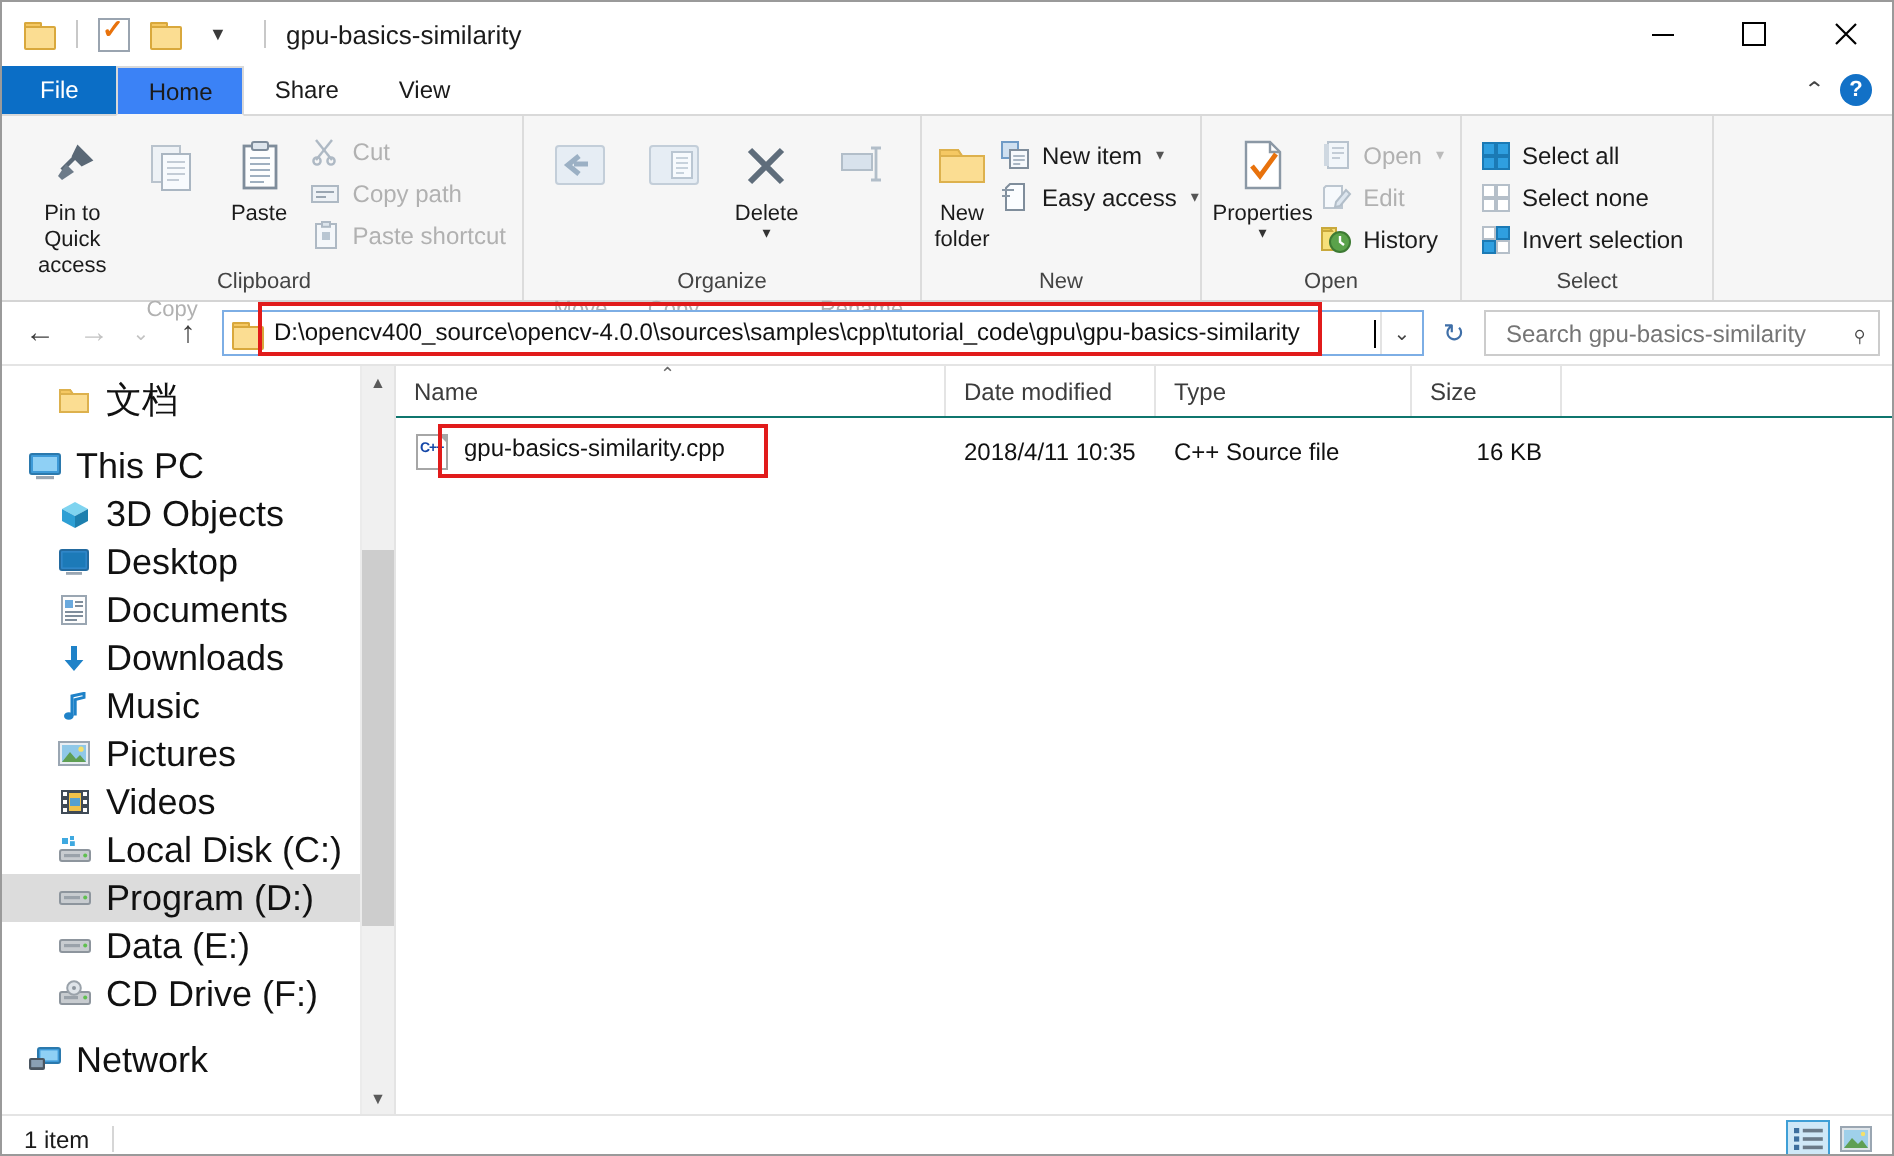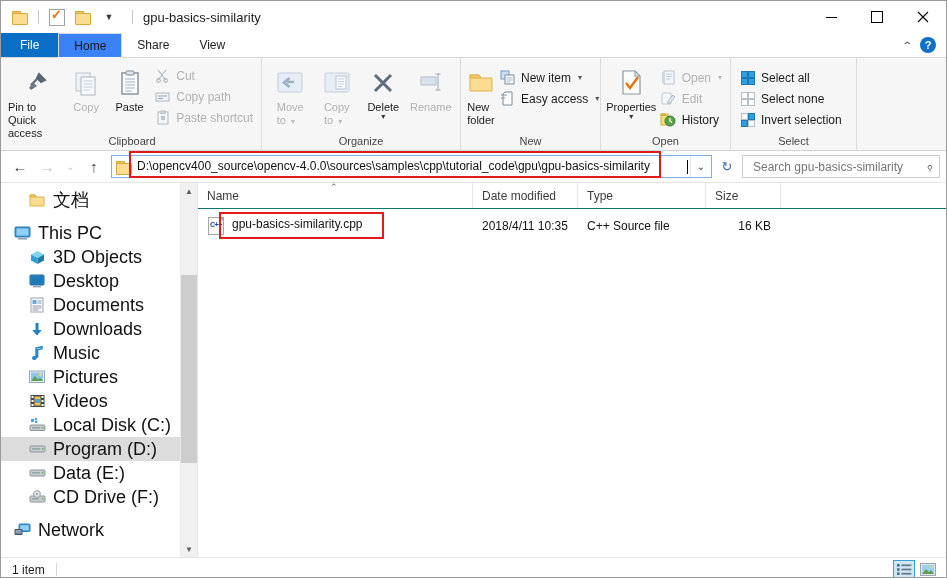--- a/index.html
+++ b/index.html
@@ -225,23 +225,23 @@
   }
   .big-btn {
     width: 54px;
     display: flex;
     flex-direction: column;
     align-items: center;
     padding-top: 4px;
     font-size: 11px;
     color: #1b1b1b;
     line-height: 13px;
-    text-align: left;
-  }
-  .big-btn.dim { color: #b1b1b1; }
+    text-align: center;
+  }
+  .big-btn.dim { color: #b1b1b1; gap: 48px; }
   .big-btn .gicon {
     height: 36px;
     display: flex;
     align-items: center;
     justify-content: center;
   }
   .small-col {
     display: flex;
     flex-direction: column;
     justify-content: flex-start;

